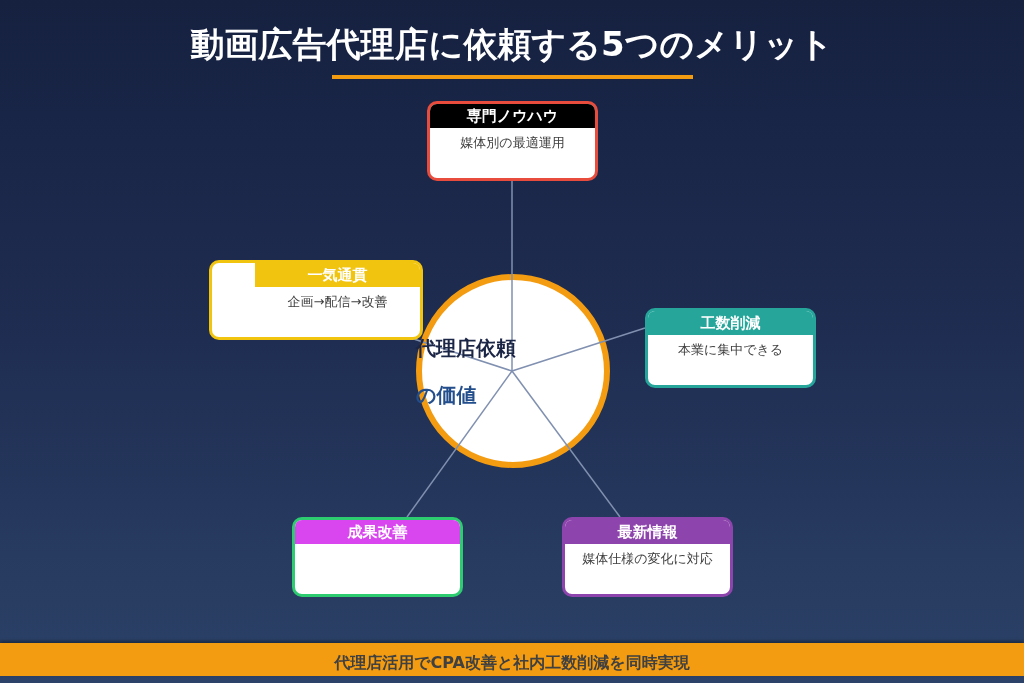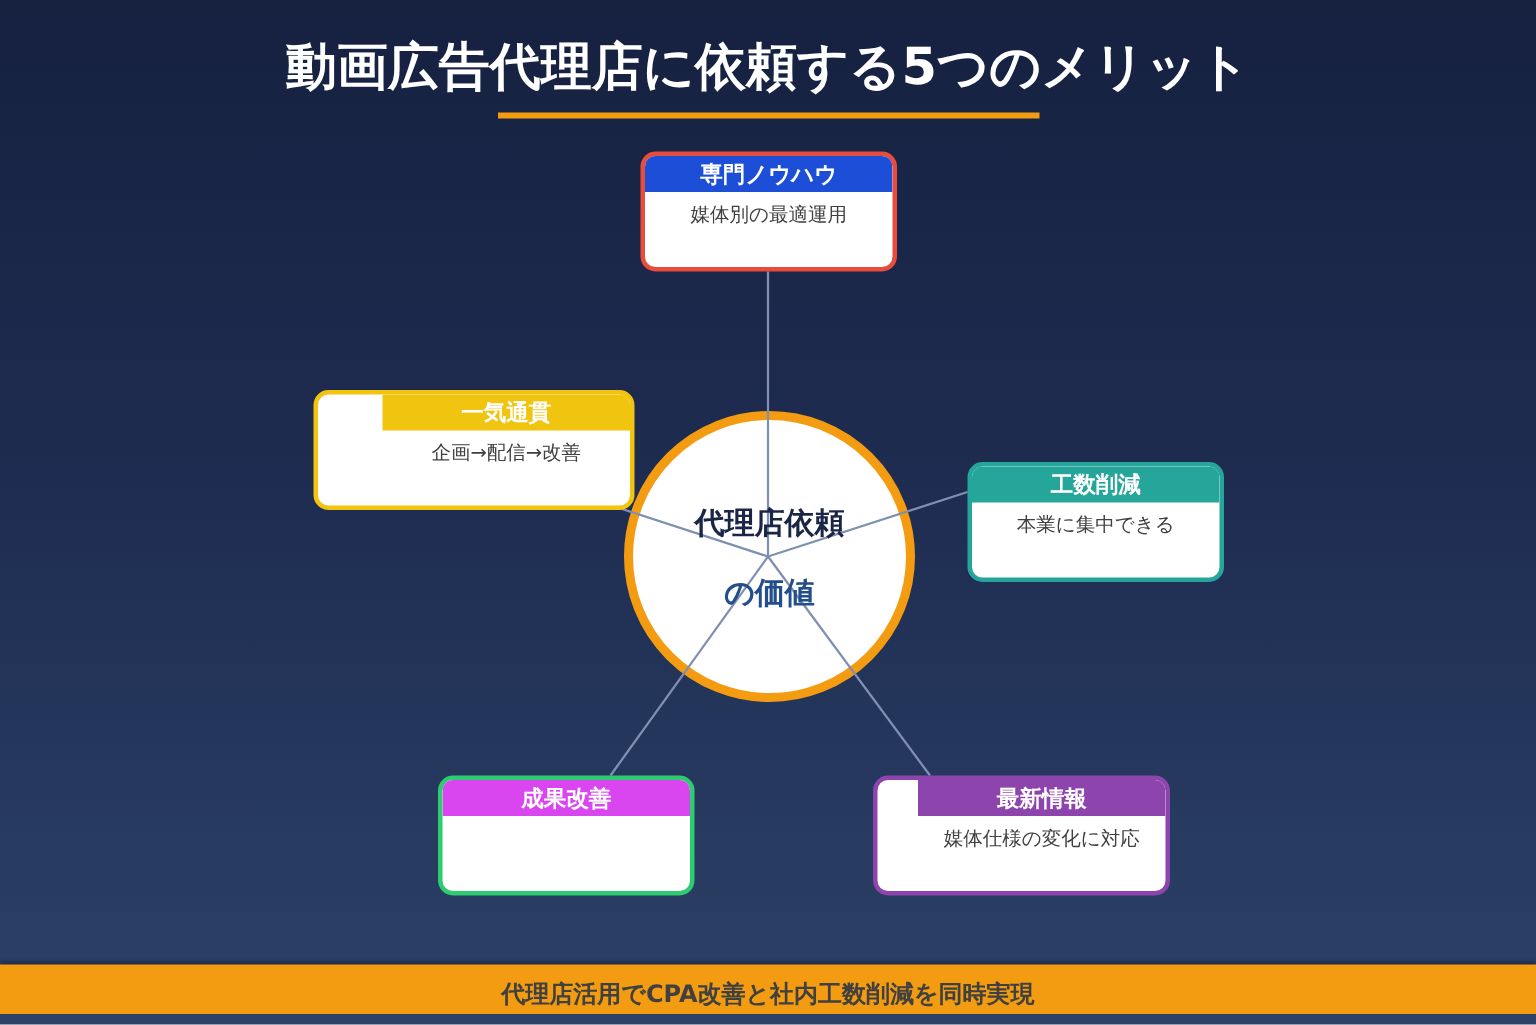--- a/index.html
+++ b/index.html
@@ -15,21 +15,21 @@
   .title-underline {
     position:absolute; left:332px; top:75px; width:361px; height:4px; background:#f39c12;
   }
   svg.connectors { position:absolute; left:0; top:0; }
   .hub {
     position:absolute; left:416px; top:274px; width:182px; height:182px;
     border-radius:50%; background:#ffffff; border:6px solid #f39c12;
   }
   .hub-text {
     position:absolute; left:416px; top:274px; width:194px; height:194px;
-    display:flex; flex-direction:column; align-items:center; justify-content:center;
+    display:flex; flex-direction:column; justify-content:center;
     z-index:3; pointer-events:none;gap:24px;
   }
   .hub-line1 { font-size:20px; font-weight:bold; color:#1b2545; line-height:24px; }
   .hub-line2 { font-size:20px; font-weight:bold; color:#234e8c; line-height:22px; }
   .card {
     position:absolute; width:165px; height:74px; background:#ffffff;
     border:3px solid; border-radius:10px; overflow:hidden; z-index:4;
   }
   .card-header {
     height:24px; color:#ffffff; font-weight:bold; font-size:15px;
@@ -59,30 +59,30 @@
   <line x1="407" y1="517" x2="512" y2="371" stroke="#8090b0" stroke-width="1.5"></line>
   <line x1="380" y1="328" x2="512" y2="371" stroke="#8090b0" stroke-width="1.5"></line>
 </svg>
 
 <div class="hub-text">
   <div class="hub-line1">代理店依頼</div>
   <div class="hub-line2">の価値</div>
 </div>
 
 <div class="card" style="left:427px; top:101px; border-color:#e74c3c;">
-  <div class="card-header" style="background:#1d4ed8;">専門ノウハウ</div>
+  <div class="card-header" style="background:#000000;">専門ノウハウ</div>
   <div class="card-body">媒体別の最適運用</div>
 </div>
 
 <div class="card" style="left:645px; top:260px; border-color:#26a69a;margin-top:48px;">
   <div class="card-header" style="background:#26a69a;">工数削減</div>
   <div class="card-body">本業に集中できる</div>
 </div>
 
-<div class="card" style="left:582px; top:517px; border-color:#8e44ad;padding-left:27px;">
+<div class="card" style="left:562px; top:517px; border-color:#8e44ad;">
   <div class="card-header" style="background:#8e44ad;">最新情報</div>
   <div class="card-body">媒体仕様の変化に対応</div>
 </div>
 
 <div class="card" style="left:292px; top:517px; border-color:#2ecc71;">
   <div class="card-header" style="background:#d946ef;">成果改善</div>
 </div>
 
 <div class="card" style="left:209px; top:260px; border-color:#f1c40f;padding-left:43px;">
   <div class="card-header" style="background:#f1c40f;">一気通貫</div>

